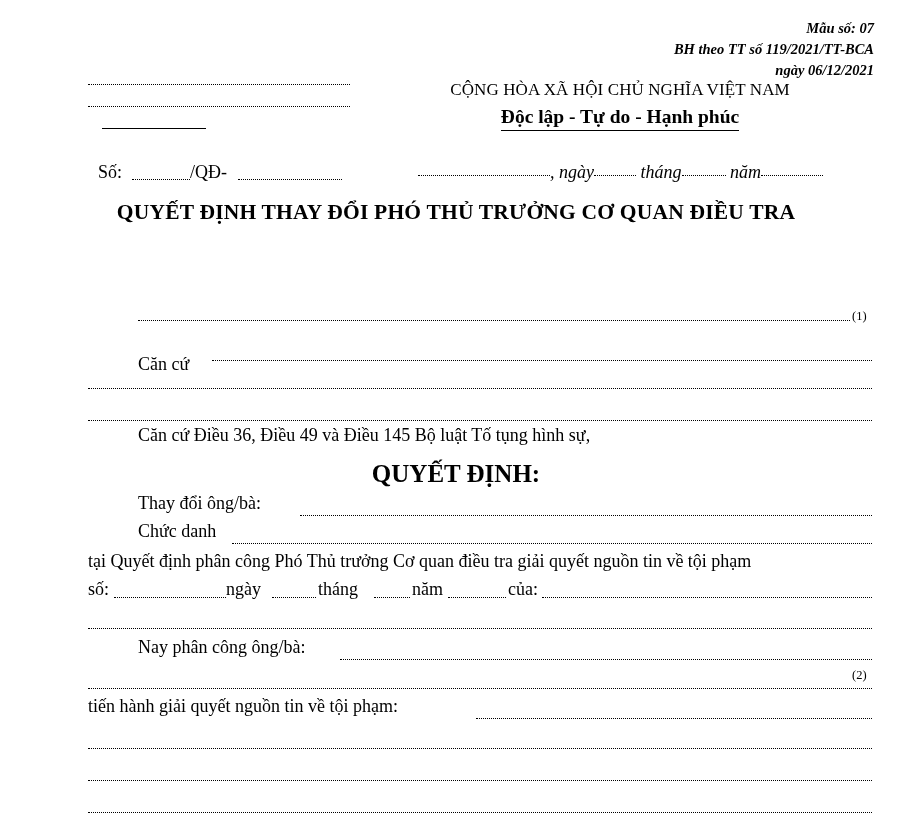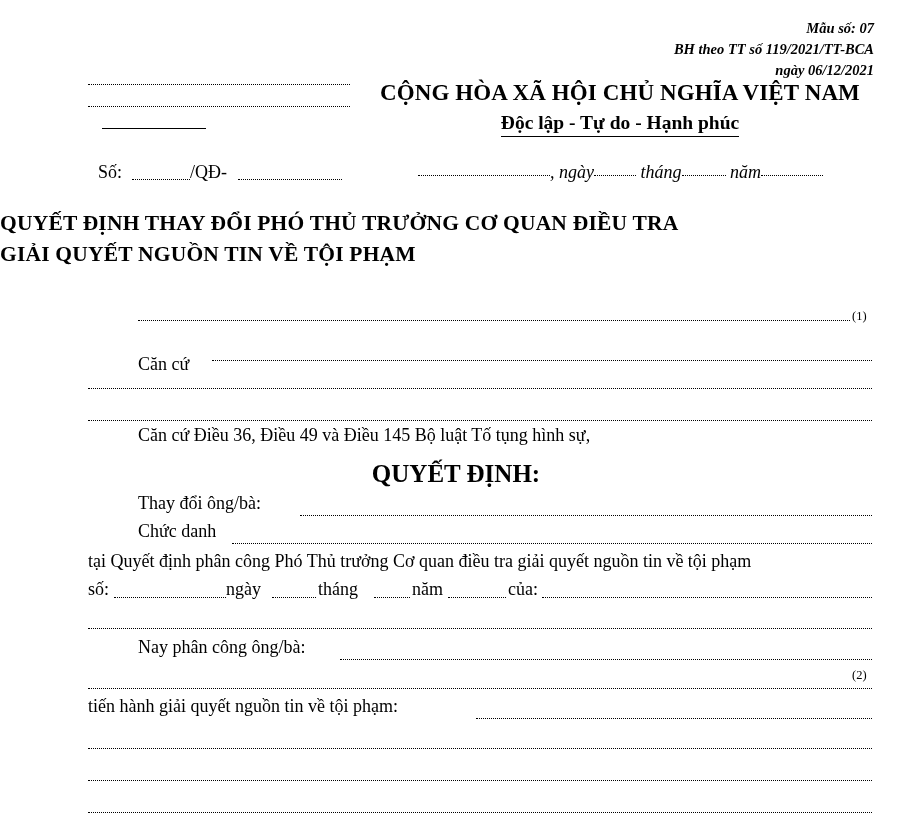--- a/index.html
+++ b/index.html
@@ -61,22 +61,22 @@
     height: 0;
   }
   .hdr-right {
     position: absolute;
     left: 360px;
     top: 0;
     width: 520px;
     text-align: center;
   }
   .nation {
-    font-weight: bold;
-    font-size: 23px;
+    font-weight: normal;
+    font-size: 17px;
     letter-spacing: 0.1px;
     white-space: nowrap;
   }
   .motto {
     font-weight: bold;
     font-size: 19.5px;
     margin-top: 6px;
     display: inline-block;
     border-bottom: 1.6px solid #000;
     padding-bottom: 2px;
@@ -130,23 +130,24 @@
     vertical-align: 2px;
   }
   .d-a { width: 132px; }
   .d-b { width: 42px; }
   .d-c { width: 44px; }
   .d-d { width: 62px; }
 
   
   .title {
     position: absolute;
-    top: 208px;
-    left: 0;
-    width: 912px;
+    top: 197px;
+    left: 0;
+    width: 912px;
+    text-align: center;
     font-weight: bold;
     font-size: 21.5px;
     line-height: 1.42;
     letter-spacing: 0.2px;
   }
 
   
   .body {
     position: absolute;
     top: 300px;
@@ -203,21 +204,20 @@
     <span class="so-dots1"></span>
     <span class="so-qd">/QĐ-</span>
     <span class="so-dots2"></span>
     <span class="date-row">
       <span class="dots d-a"></span><span>, ngày</span><span class="dots d-b"></span> <span>tháng</span><span class="dots d-c"></span> <span>năm</span><span class="dots d-d"></span>
     </span>
   </div>
 
   <div class="title">
     <div>QUYẾT ĐỊNH THAY ĐỔI PHÓ THỦ TRƯỞNG CƠ QUAN ĐIỀU TRA</div>
-    <div>GIẢI QUYẾT NGUỒN TIN VỀ TỘI PHẠM</div>
   </div>
 
   <div class="body">
 
     <div class="ln" style="left:138px; top:20px; width:712px;"></div>
     <div class="supnum" style="left:852px; top:9px;">(1)</div>
 
     <div class="txt" style="left:138px; top:38px;margin-top:16px;">Căn cứ</div>
     <div class="ln" style="left:212px; top:60px; width:660px;"></div>
 

